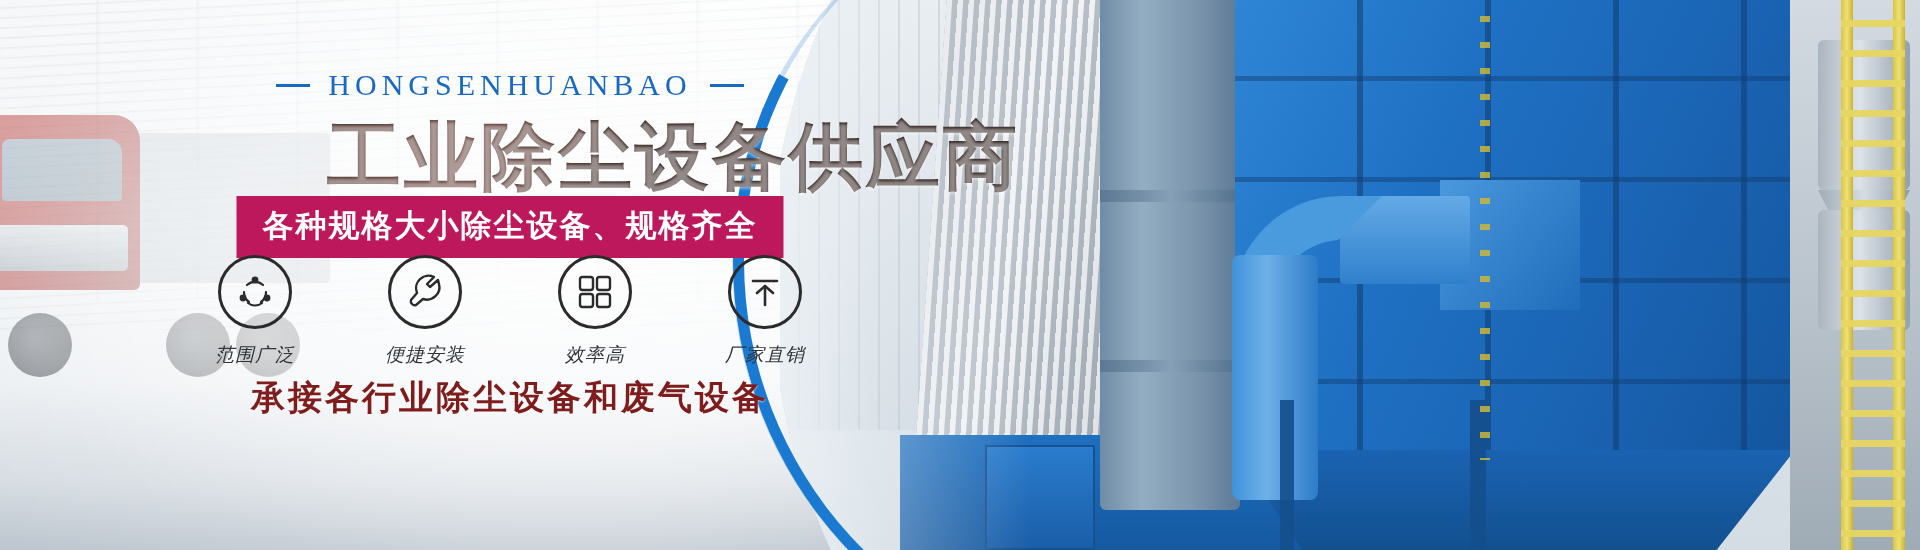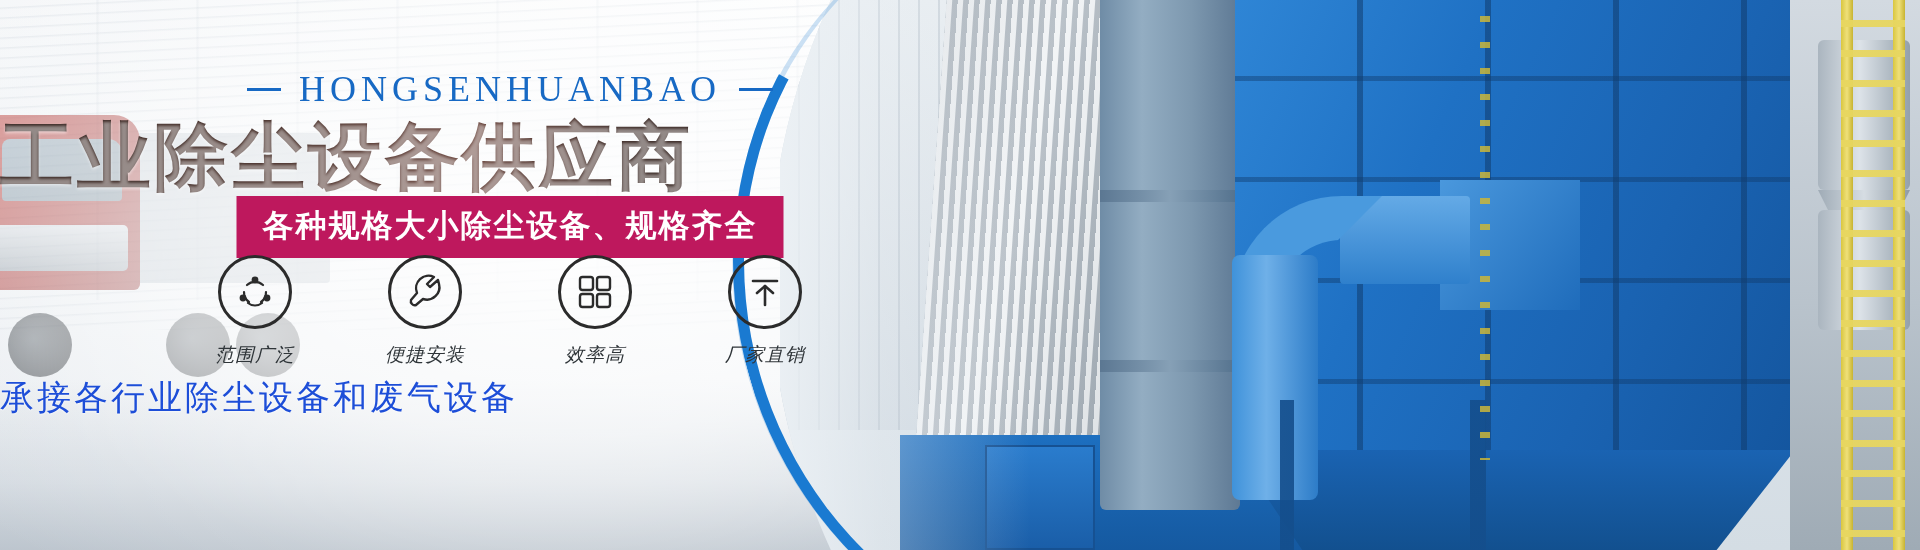--- a/index.html
+++ b/index.html
@@ -255,27 +255,27 @@
   
   .eyebrow {
     position:absolute; top:68px; left:0; width:1020px;
     display:flex; align-items:center; justify-content:center; gap:18px;
   }
   .eyebrow .dash {
     display:block; width:34px; height:3px; background:#1769c4;
   }
   .eyebrow .txt {
     font-family:"Liberation Serif","DejaVu Serif",serif;
-    font-size:36px; letter-spacing:5px; color:#1769c4; font-weight:400;
+    font-size:30px; letter-spacing:5px; color:#1769c4; font-weight:400;
     white-space:nowrap;
   }
 
   .title {
     position:absolute; top:108px; left:0; width:1020px;
-    text-align:left;
+    text-align:right;
     font-family:"Liberation Sans","DejaVu Sans",sans-serif;
     font-weight:bold;
     font-size:74px;
     letter-spacing:3px;
     color:#3c2b27;
     background:linear-gradient(100deg,#3a2a26 0%,#4a322c 28%,#6e4a42 46%,#3b2a26 62%,#342622 100%);
     -webkit-background-clip:text;
     background-clip:text;
     -webkit-text-fill-color:transparent;
     text-shadow:0 2px 3px rgba(255,255,255,0.45);
@@ -302,21 +302,22 @@
     border:3px solid #2b2b2b; border-radius:50%;
     display:flex; align-items:center; justify-content:center;
   }
   .feature .flabel {
     margin-top:13px; font-size:19px; color:#2f3539; letter-spacing:1px;
     white-space:nowrap;
   }
 
   .subtitle {
     position:absolute; top:375px; left:0; width:1020px;
-    font-size:34px; font-weight:normal; color:#1d4ed8; letter-spacing:3px;
+    text-align:center;
+    font-size:34px; font-weight:bold; color:#7f1d1d; letter-spacing:3px;
     white-space:nowrap;
     text-shadow:0 1px 2px rgba(255,255,255,0.6);
   }
 </style>
 </head>
 <body>
 
 <div class="banner">
 
   <div class="bg-left">

